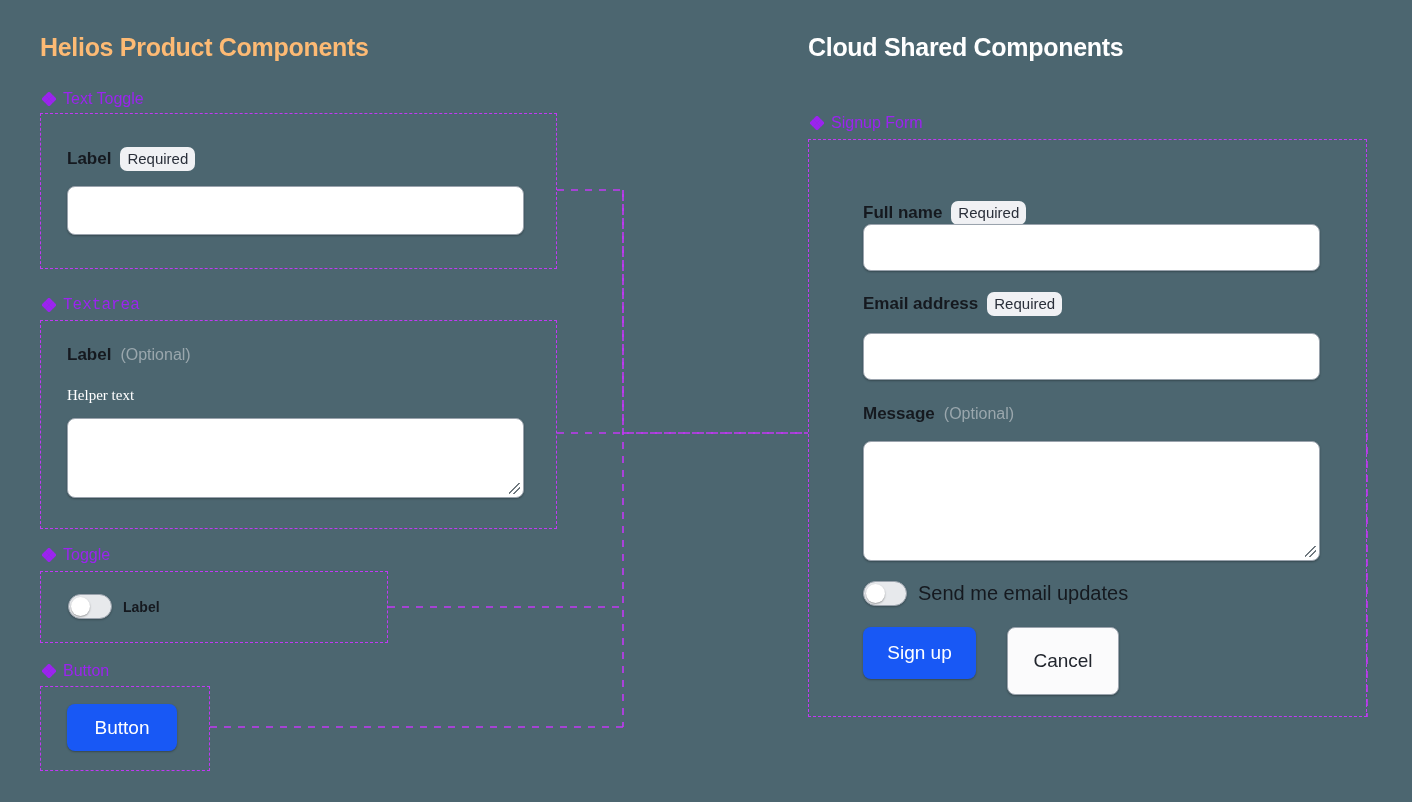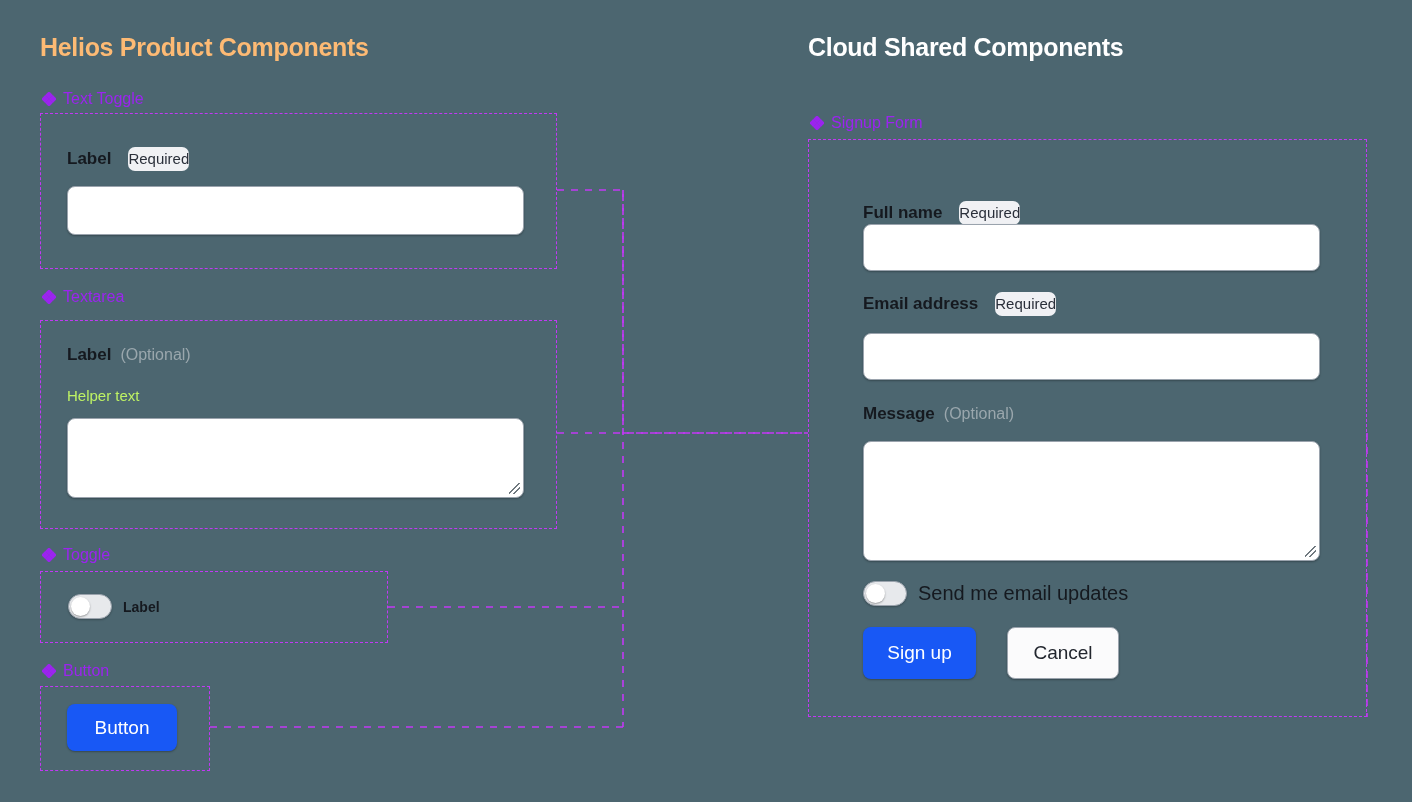--- a/index.html
+++ b/index.html
@@ -75,34 +75,34 @@
     align-items: center;
     gap: 9px;
     white-space: nowrap;
   }
   .badge {
     display: inline-block;
     background: #f0f1f4;
     color: #2a2f3a;
     font-size: 15px;
     font-weight: normal;
-    padding: 3px 0 4px;
+    padding: 3px 7px 4px;
     border-radius: 7px;
     line-height: 1.15;
-    margin-left: 8px;
   }
   .optional {
     font-size: 16px;
     font-weight: normal;
     color: #9aa7ad;
   }
   .helper {
     font-size: 15px;
-    color: #bef264;
+    color: #ffffff;
     margin-top: 7px;
+    font-family: Liberation Serif, serif;
   }
 
   .textfield, .textareafield {
     background: #ffffff;
     border: 1px solid #9aa3ad;
     border-radius: 8px;
     box-sizing: border-box;
     box-shadow: 0 1px 2px rgba(0,0,0,0.28);
     position: relative;
   }
@@ -205,21 +205,21 @@
 
   <div class="bbox" style="left:40px; top:113px; width:517px; height:156px;"></div>
 
   <div class="abs fld-label" style="left:67px; top:147px;">
     <span>Label</span>
     <span class="badge">Required</span>
   </div>
 
   <input class="abs textfield" type="text" style="left: 67px; top: 186px; width: 457px; height: 49px; padding: 0px 12px; font-size: 16px;" placeholder="">
 
-  <div class="sec-label" style="left:42px; top:288px;">
+  <div class="sec-label" style="left:42px; top:296px;font-family:Liberation Mono, monospace;">
     <svg class="dia" viewBox="0 0 14 14">
       <g fill="#9b24ef">
         <rect x="4.2" y="0.4" width="5.6" height="5.6" transform="rotate(45 7 3.2)"></rect>
         <rect x="4.2" y="8.0" width="5.6" height="5.6" transform="rotate(45 7 10.8)"></rect>
         <rect x="0.4" y="4.2" width="5.6" height="5.6" transform="rotate(45 3.2 7)"></rect>
         <rect x="8.0" y="4.2" width="5.6" height="5.6" transform="rotate(45 10.8 7)"></rect>
       </g>
     </svg>
     <span>Textarea</span>
   </div>
@@ -306,15 +306,15 @@
   <div class="abs textareafield" style="left:863px; top:441px; width:457px; height:120px;"></div>
 
   <div class="abs toggle-row" style="left:863px; top:581px;">
     <span class="switch">
       <span class="knob"></span>
     </span>
     <span class="switch-label-lg">Send me email updates</span>
   </div>
 
   <button class="abs btn btn-primary" style="left:863px; top:627px; width:113px; height:52px; font-size:19px;">Sign up</button>
-  <button class="abs btn btn-secondary" style="left:1007px; top:627px; width:112px; height:52px; font-size:19px;">Cancel</button>
+  <button class="abs btn btn-secondary" style="left:1007px; top:627px; width:112px; height:68px; font-size:19px;">Cancel</button>
 
 </div>
 
 </body></html>

